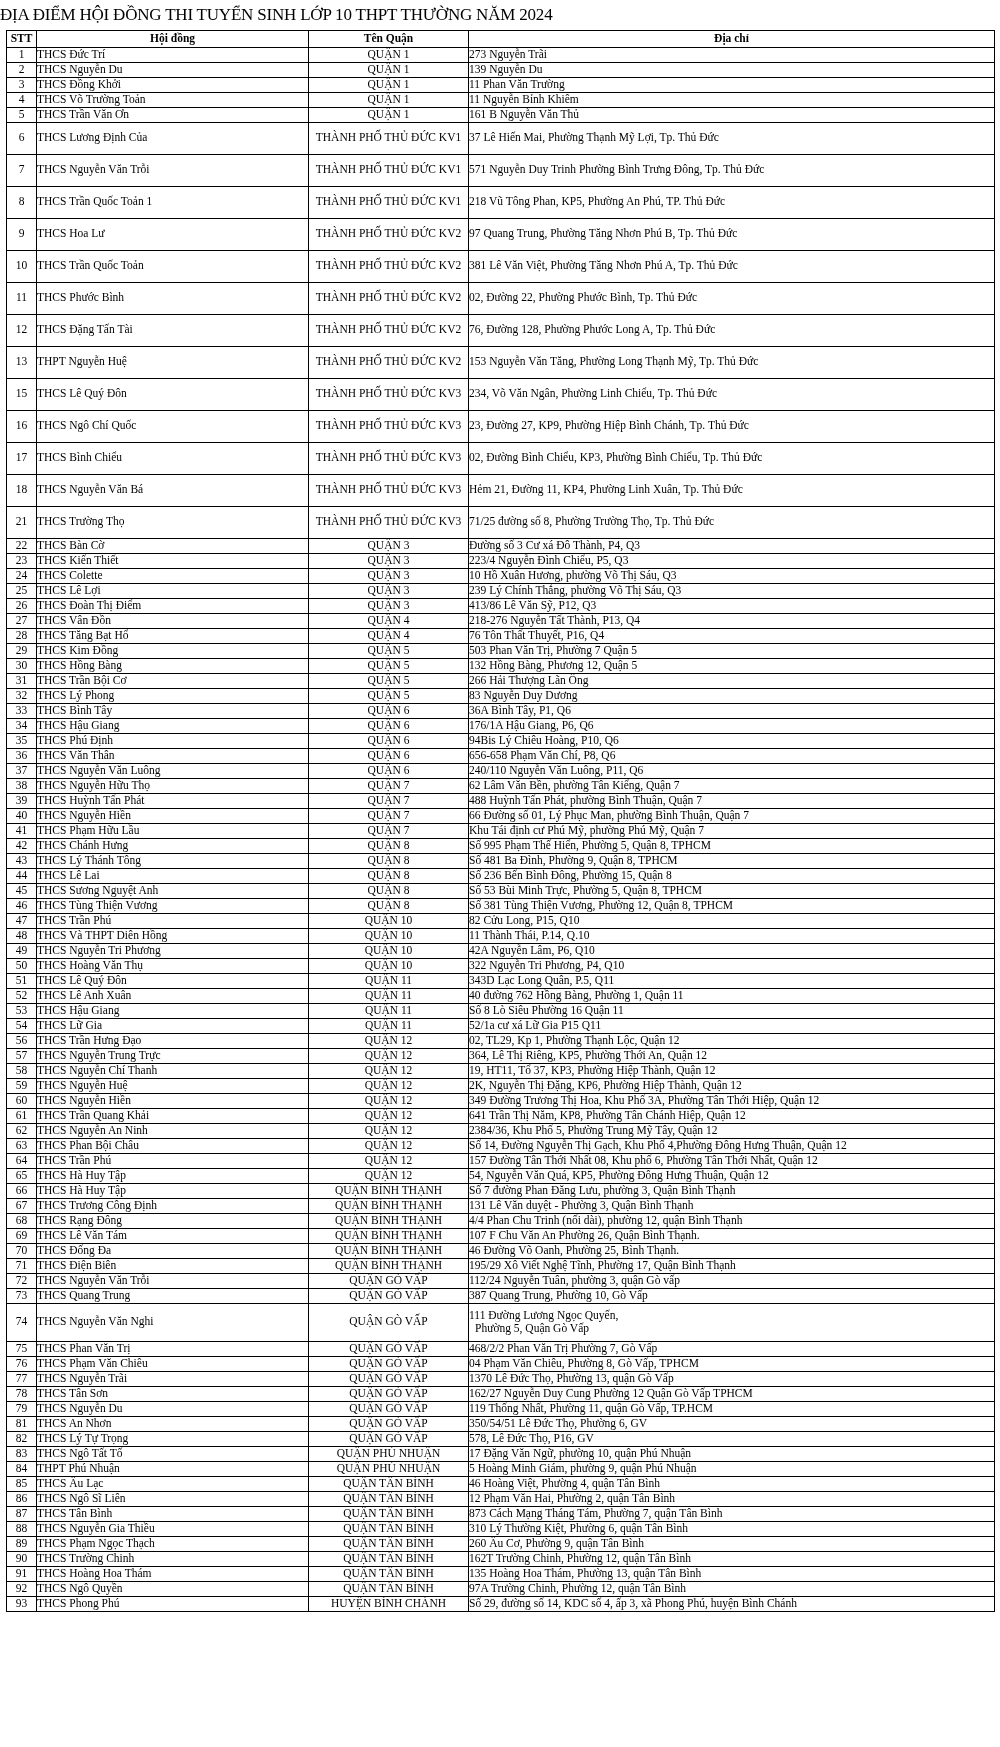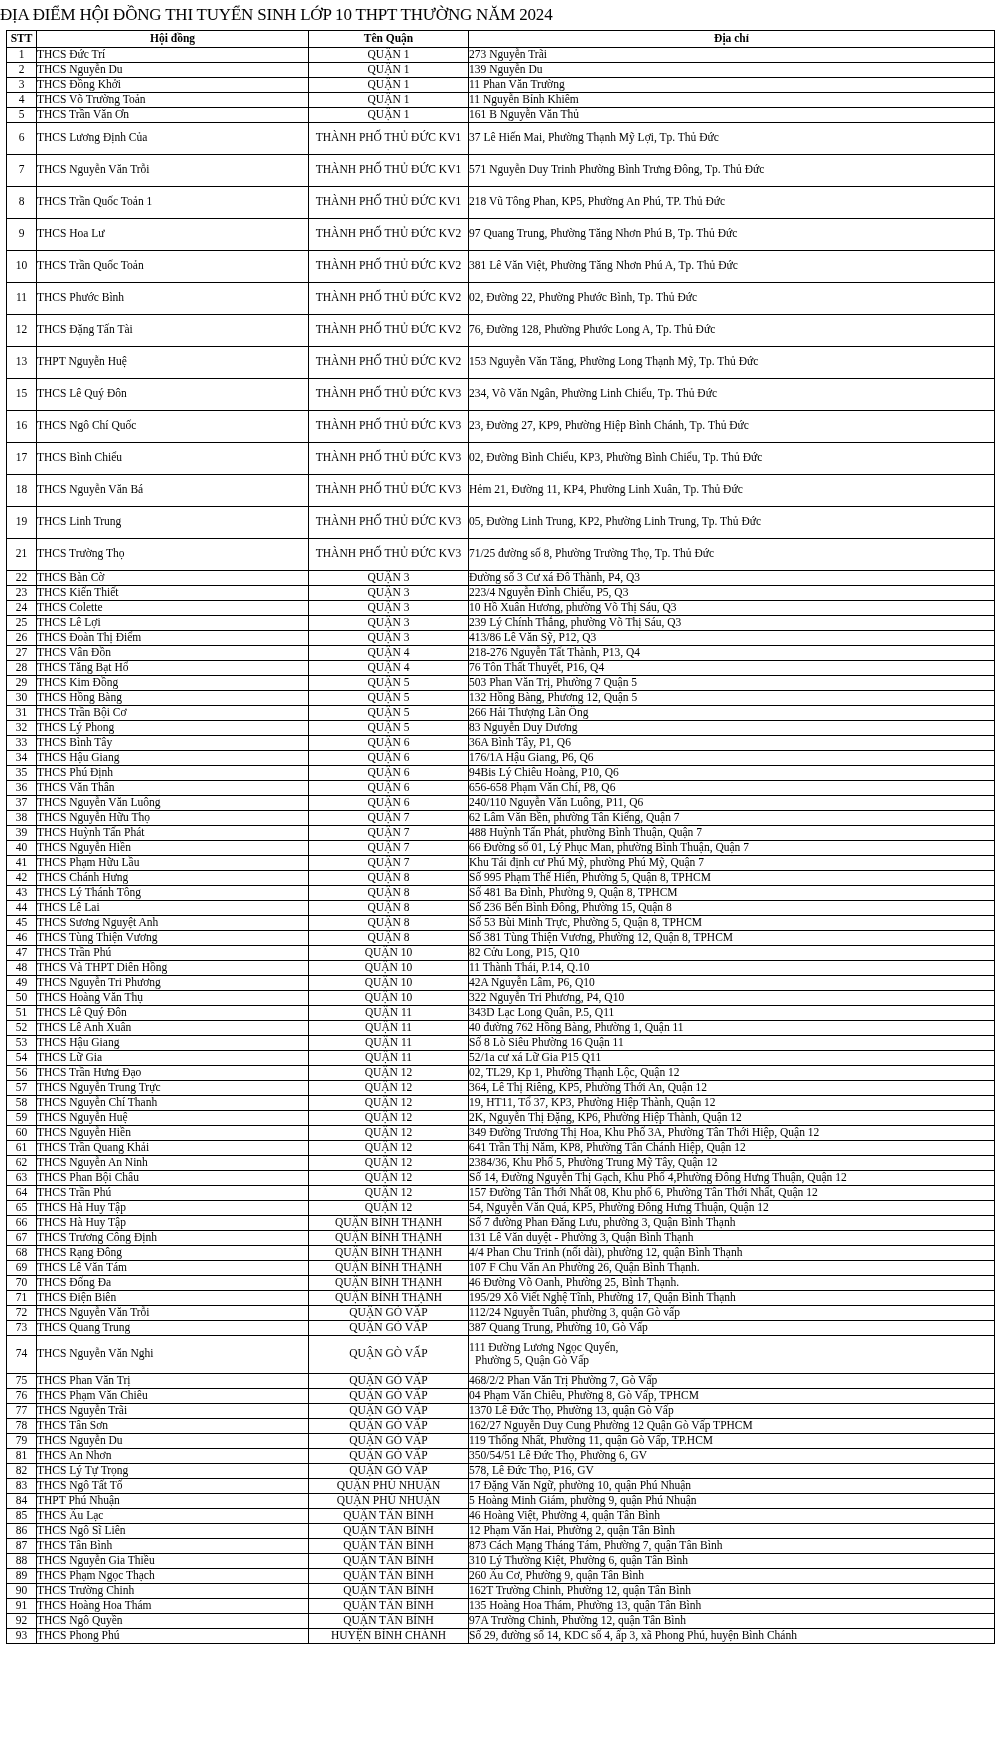--- a/index.html
+++ b/index.html
@@ -204,26 +204,20 @@
           <td class="quan">THÀNH PHỐ THỦ ĐỨC KV3</td>
           <td class="dia">02, Đường Bình Chiểu, KP3, Phường Bình Chiểu, Tp. Thủ Đức</td>
         </tr>
         <tr class="r-tall">
           <td class="stt">18</td>
           <td class="hd">THCS Nguyễn Văn Bá</td>
           <td class="quan">THÀNH PHỐ THỦ ĐỨC KV3</td>
           <td class="dia">Hẻm 21, Đường 11, KP4, Phường Linh Xuân, Tp. Thủ Đức</td>
         </tr>
         <tr class="r-tall">
-          <td class="stt">19</td>
-          <td class="hd">THCS Linh Trung</td>
-          <td class="quan">THÀNH PHỐ THỦ ĐỨC KV3</td>
-          <td class="dia">05, Đường Linh Trung, KP2, Phường Linh Trung, Tp. Thủ Đức</td>
-        </tr>
-        <tr class="r-tall">
           <td class="stt">21</td>
           <td class="hd">THCS Trường Thọ</td>
           <td class="quan">THÀNH PHỐ THỦ ĐỨC KV3</td>
           <td class="dia">71/25 đường số 8, Phường Trường Thọ, Tp. Thủ Đức</td>
         </tr>
         <tr class="r-slim">
           <td class="stt">22</td>
           <td class="hd">THCS Bàn Cờ</td>
           <td class="quan">QUẬN 3</td>
           <td class="dia">Đường số 3 Cư xá Đô Thành, P4, Q3</td>

